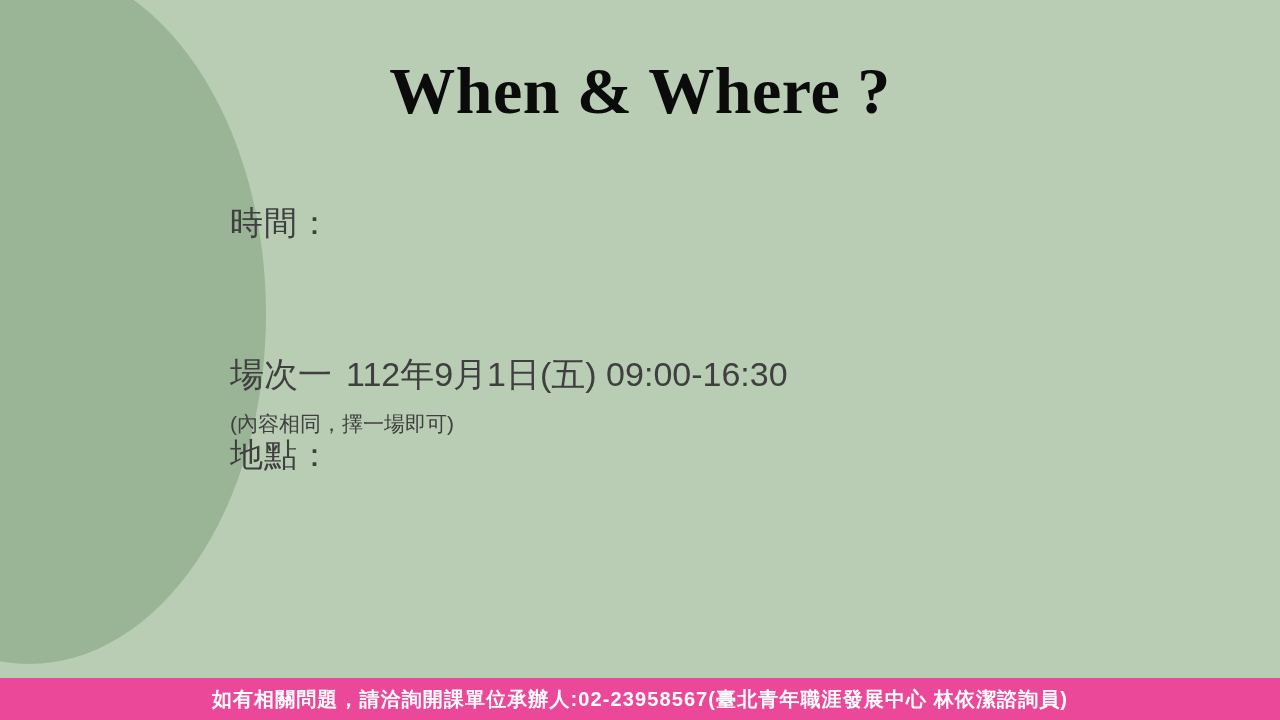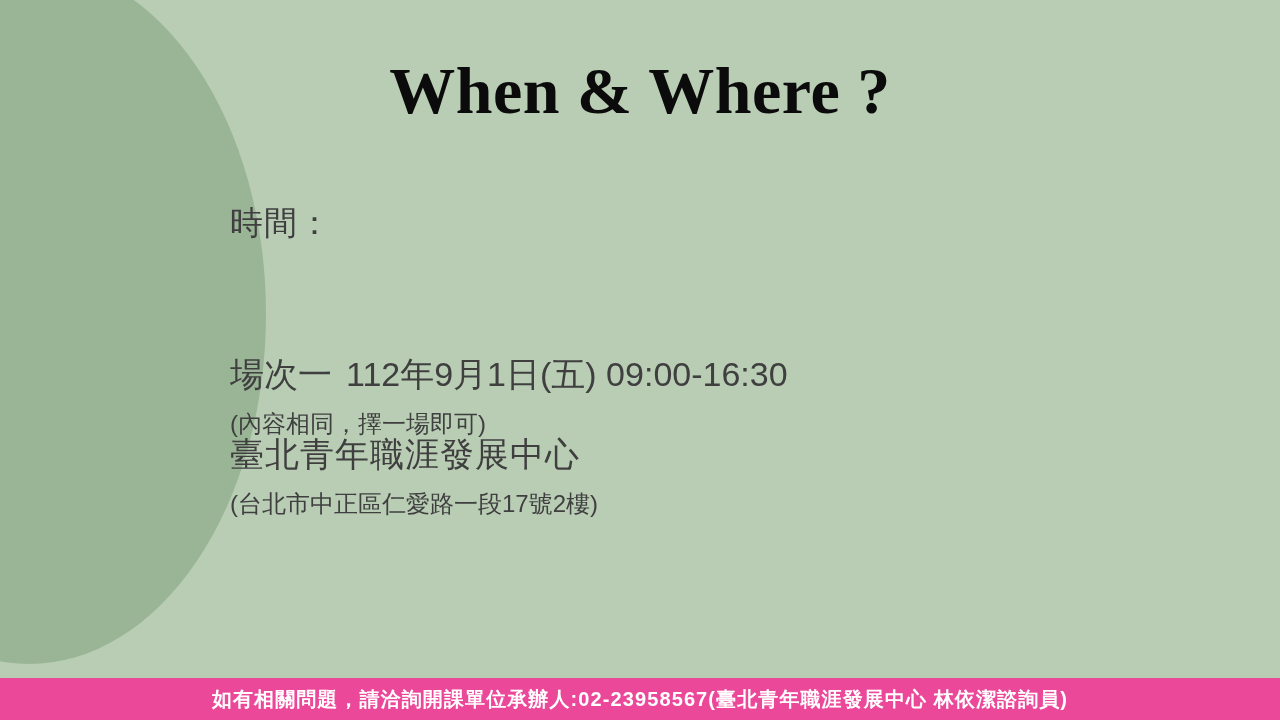--- a/index.html
+++ b/index.html
@@ -92,21 +92,21 @@
     color: #3f3f3f;
     white-space: nowrap;
     letter-spacing: 0px;
   }
 
   .value-line .session-tag {
     margin-right: 14px;
   }
 
   .note-line {
-    font-size: 24px;
+    font-size: 21px;
     line-height: 42px;
     color: #3f3f3f;
     white-space: nowrap;
     padding-top: 4px;
   }
 
   #place-block .value-line {
     letter-spacing: 1px;
   }
 
@@ -156,27 +156,21 @@
           <div class="note-line">(內容相同，擇一場即可)</div>
 
         </div>
       </div>
 
     </div>
 
     <div class="info-block" id="place-block">
 
       <div class="field-row">
-        <div class="field-values">
-
-          <div class="value-line">臺北青年職涯發展中心</div>
-
-          <div class="note-line">(台北市中正區仁愛路一段17號2樓)</div>
-
-        </div>
+        <div class="field-label">地點：</div>
       </div>
 
     </div>
 
   </div>
 
   <div id="footer-bar">
     <span id="footer-text">如有相關問題，請洽詢開課單位承辦人:02-23958567(臺北青年職涯發展中心 林依潔諮詢員)</span>
   </div>
 

